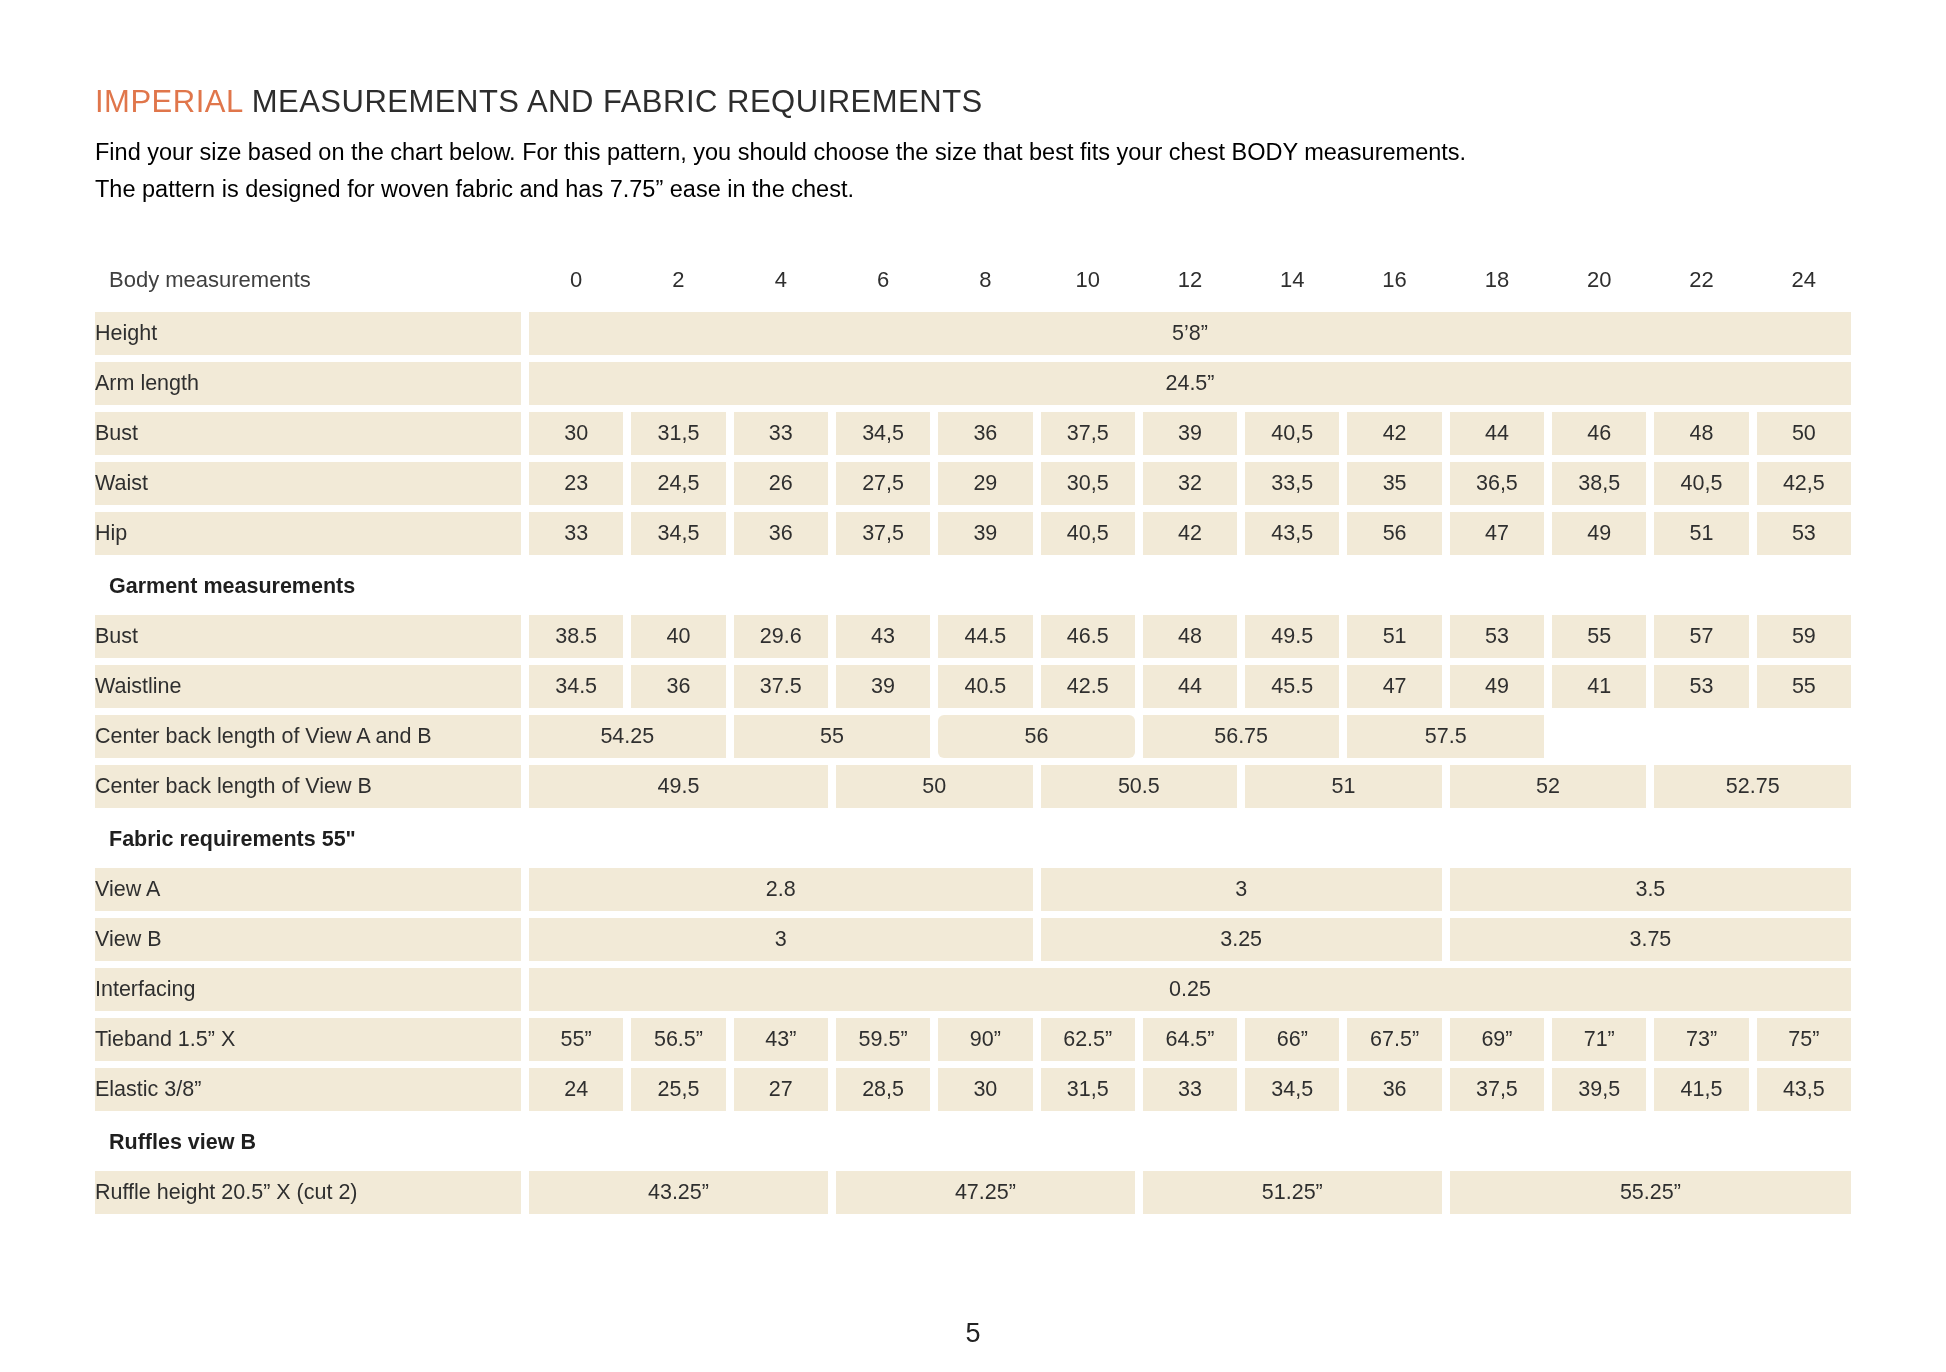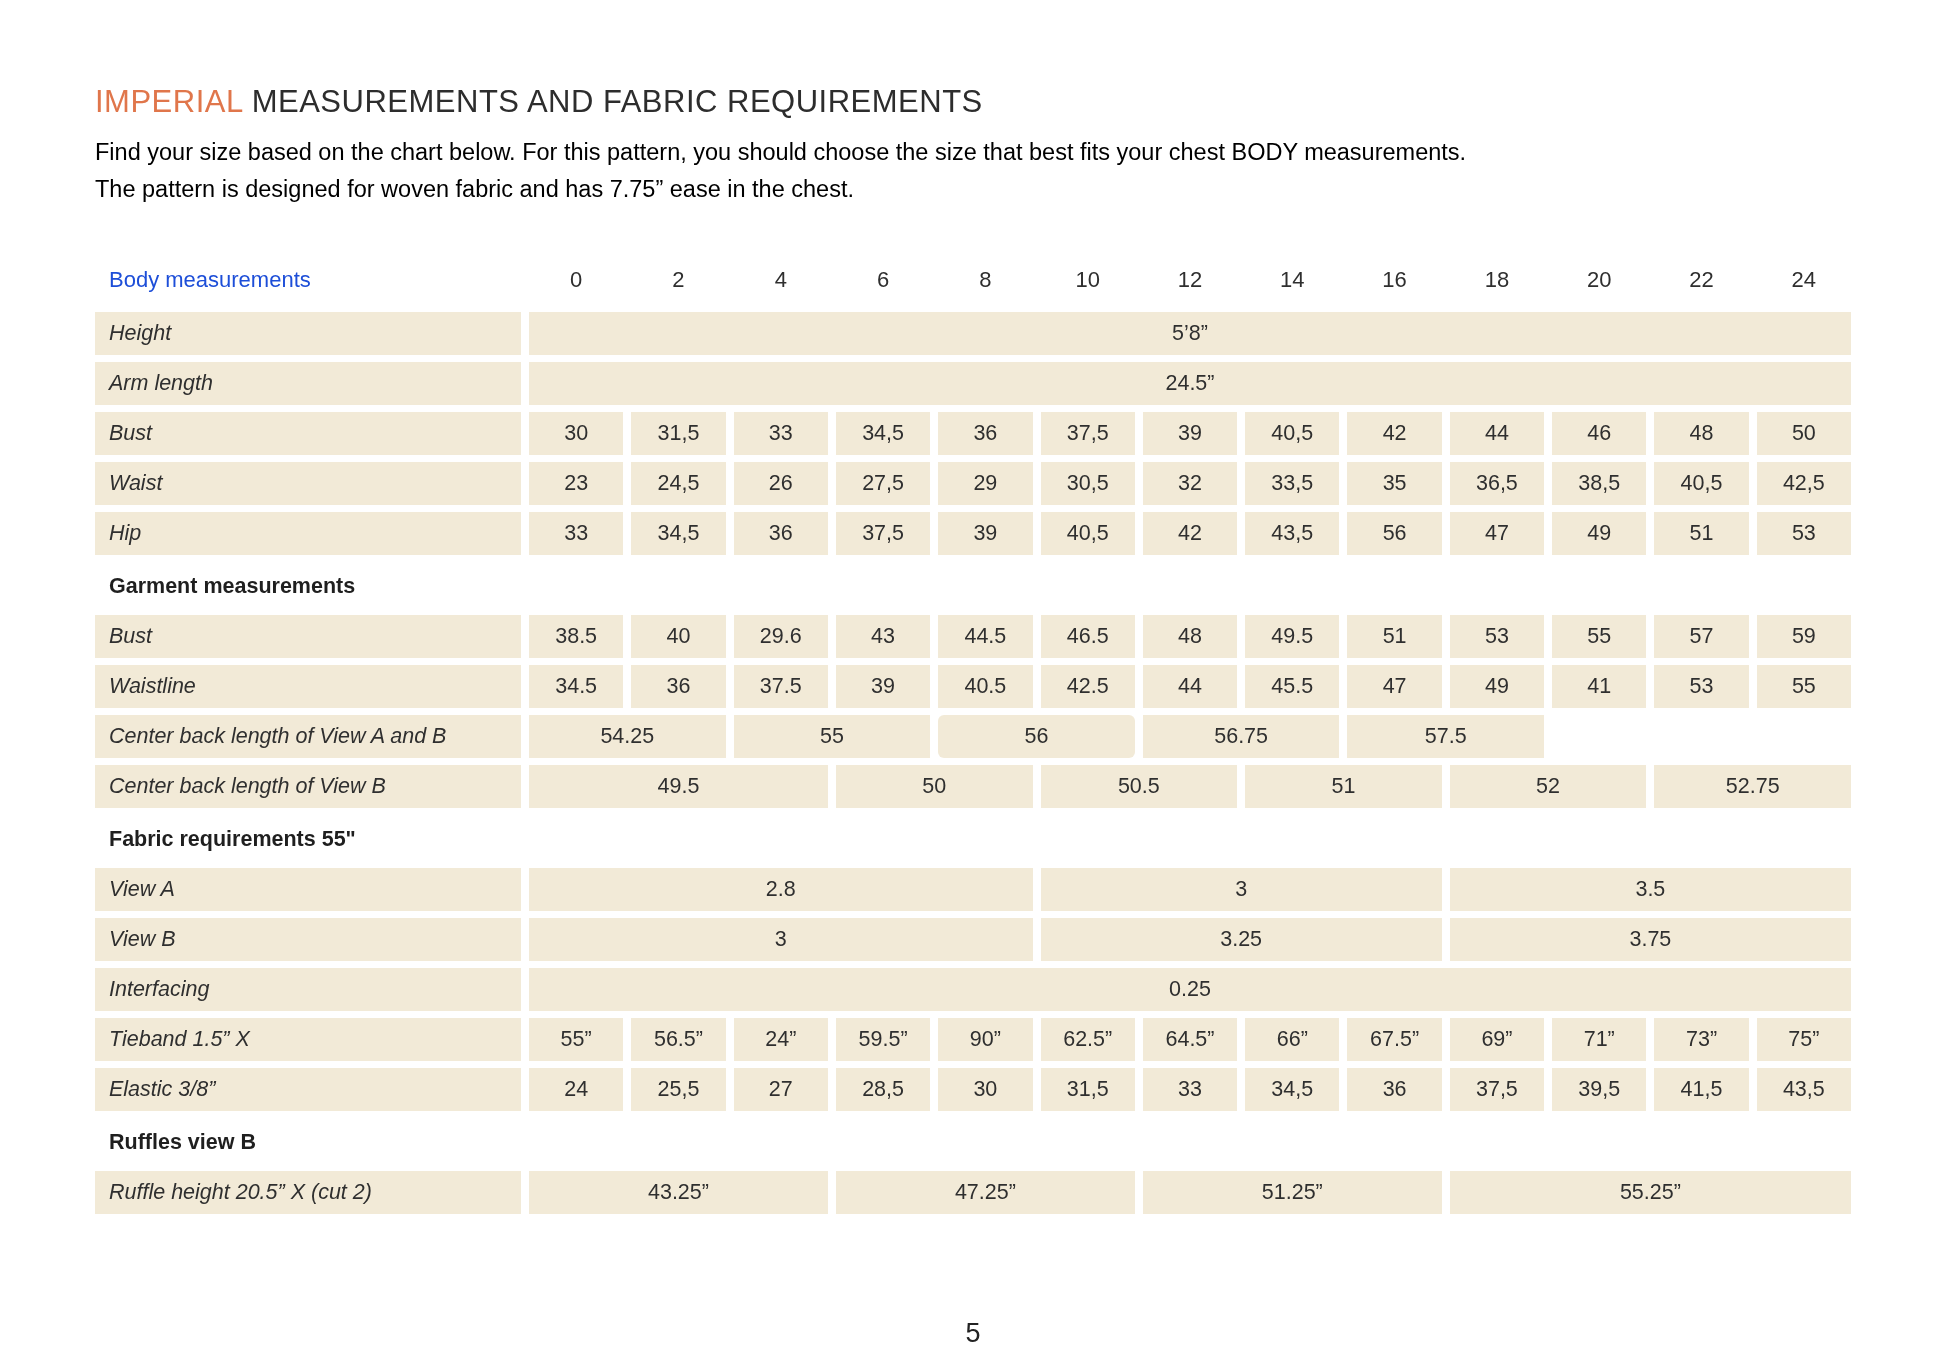--- a/index.html
+++ b/index.html
@@ -8,24 +8,24 @@
     font-family:"Liberation Sans","DejaVu Sans",sans-serif;color:#333;
     -webkit-font-smoothing:antialiased;
   }
   .content{position:absolute;left:95px;top:84px;width:1756px;}
   .title{font-size:31px;font-weight:500;letter-spacing:.5px;color:#2d2d2d;margin:0 0 14px 0;}
   .title .accent{color:#e0764b;}
   .intro{font-size:23.5px;line-height:37px;font-weight:300;color:#000000;}
   .table-wrap{margin-top:52px;}
   .t-row{display:grid;grid-template-columns:426px repeat(13,1fr);column-gap:8px;margin-bottom:7px;}
   .t-header{margin-bottom:12px;}
-  .t-header .hlabel{font-size:22px;padding-left:14px;color:#1d4ed8;display:flex;align-items:center;height:40px;}
+  .t-header .hlabel{font-size:22px;padding-left:14px;color:#404040;display:flex;align-items:center;height:40px;}
   .t-header .size-cell{font-size:22px;color:#2f2f2f;display:flex;align-items:center;justify-content:center;height:40px;}
   .cell{background:#f2ead7;height:43px;display:flex;align-items:center;justify-content:center;font-size:21.5px;font-weight:300;color:#2f2f2f;}
-  .cell.label{justify-content:flex-start;padding-left:14px;font-style:italic;}
+  .cell.label{justify-content:flex-start;padding-left:0;}
   .section{font-size:21.5px;font-weight:700;color:#1f1f1f;padding-left:14px;margin:16px 0 14px 0;height:30px;display:flex;align-items:center;}
   .page-number{position:absolute;left:0;width:1946px;top:1318px;text-align:center;font-size:27px;color:#222;font-weight:300;}
 </style>
 </head>
 <body>
 
 <div class="content">
   <h1 class="title"><span class="accent">IMPERIAL</span> <span>MEASUREMENTS AND FABRIC REQUIREMENTS</span></h1>
   <div class="intro">
     <div>Find your size based on the chart below. For this pattern, you should choose the size that best fits your chest BODY measurements.</div>
@@ -170,21 +170,21 @@
           <div class="cell" style="grid-column: span 4;">3.75</div>
         </div>
         <div class="t-row">
           <div class="cell label">Interfacing</div>
           <div class="cell" style="grid-column: span 13;">0.25</div>
         </div>
         <div class="t-row">
           <div class="cell label">Tieband 1.5” X</div>
           <div class="cell">55”</div>
           <div class="cell">56.5”</div>
-          <div class="cell">24”</div>
+          <div class="cell">43”</div>
           <div class="cell">59.5”</div>
           <div class="cell">90”</div>
           <div class="cell">62.5”</div>
           <div class="cell">64.5”</div>
           <div class="cell">66”</div>
           <div class="cell">67.5”</div>
           <div class="cell">69”</div>
           <div class="cell">71”</div>
           <div class="cell">73”</div>
           <div class="cell">75”</div>

